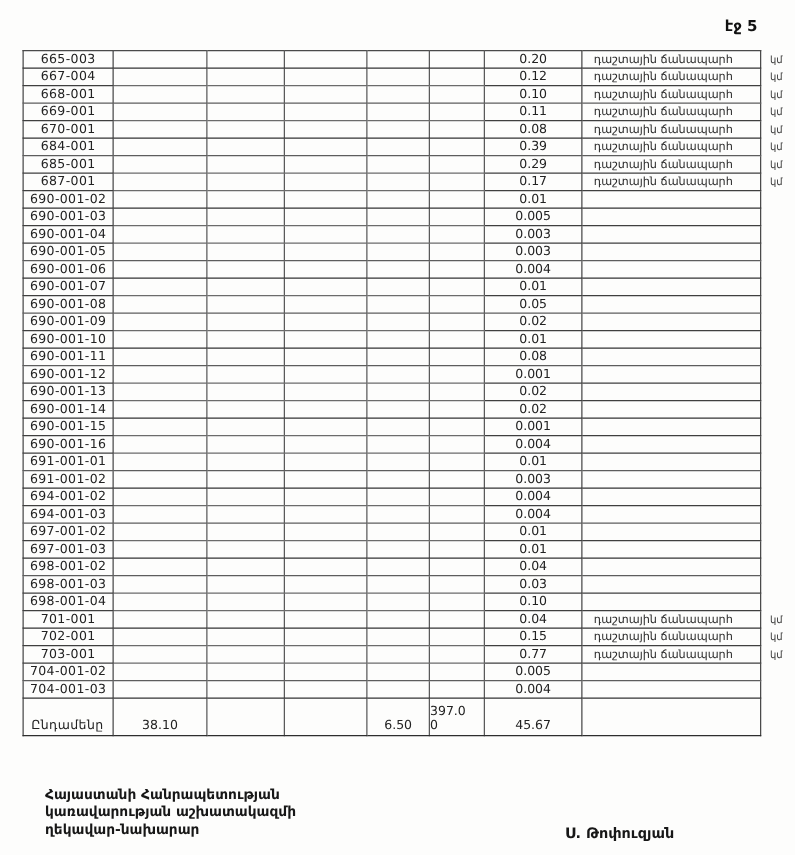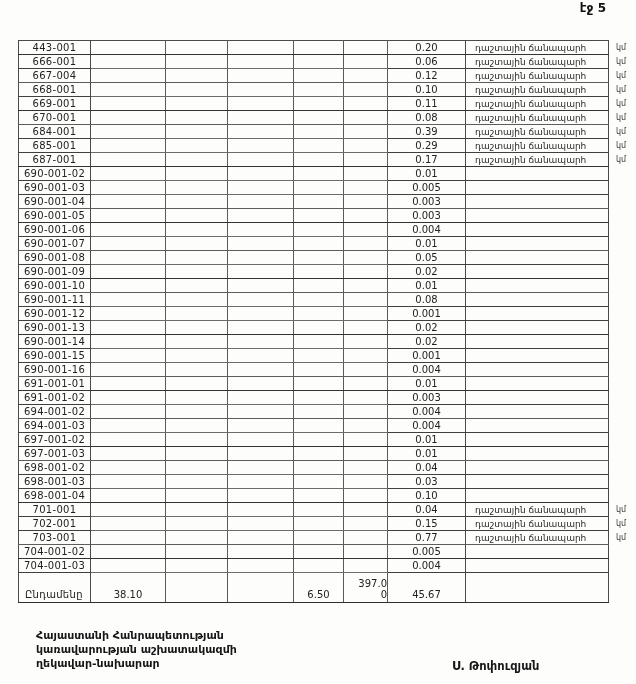--- a/index.html
+++ b/index.html
@@ -5,21 +5,21 @@
   html,body{margin:0;padding:0;}
   body{
     width:636px;height:684px;
     background:#fdfdfc;
     font-family:"DejaVu Sans", sans-serif;
     color:#1c1c1c;
     overflow:hidden;
   }
   .page{position:relative;width:636px;height:684px;}
   .page-num{
-    position:absolute;top:1px;right:30px;
+    position:absolute;top:14px;right:30px;
     font-weight:bold;font-size:12px;color:#111;
   }
   table.sheet{
     position:absolute;top:40px;left:18px;
     border-collapse:collapse;table-layout:fixed;
     width:618px;
   }
   td{
     height:13px;
     padding:0;
@@ -60,21 +60,21 @@
   }
   tr.total-row td.unit{border:none;}
   td.total-label{
     text-align:left;
     padding-left:6px;padding-bottom:2px;
     font-size:10px;
     margin-left:12px;
   }
   tr.total-row td.num{padding-bottom:2px;}
   td.two-line{
-    text-align:right;
+    text-align:left;
     line-height:11px;
     vertical-align:middle;
   }
   td.two-line span{display:block;}
   .footer{
     position:absolute;left:36px;top:629px;
     font-weight:bold;font-size:11px;line-height:14px;
     color:#171717;
   }
   .signature{
@@ -100,38 +100,27 @@
         <col class="w-c3">
         <col class="w-c4">
       <col class="w-c5">
         <col class="w-c6">
         <col class="w-val">
         <col class="w-desc">
         <col class="w-unit">
     </colgroup>
     <tbody id="tbody">
         <tr>
-          <td class="code">443-001</td>
+          <td class="code">665-003</td>
           <td class="c2"></td>
           <td class="c3"></td>
           <td class="c4"></td>
           <td class="c5"></td>
           <td class="c6"></td>
           <td class="num">0.20</td>
-          <td class="desc">դաշտային ճանապարհ</td>
-          <td class="unit">կմ</td>
-        </tr>
-        <tr>
-          <td class="code">666-001</td>
-          <td class="c2"></td>
-          <td class="c3"></td>
-          <td class="c4"></td>
-          <td class="c5"></td>
-          <td class="c6"></td>
-          <td class="num">0.06</td>
           <td class="desc">դաշտային ճանապարհ</td>
           <td class="unit">կմ</td>
         </tr>
         <tr>
           <td class="code">667-004</td>
           <td class="c2"></td>
           <td class="c3"></td>
           <td class="c4"></td>
           <td class="c5"></td>
           <td class="c6"></td>

